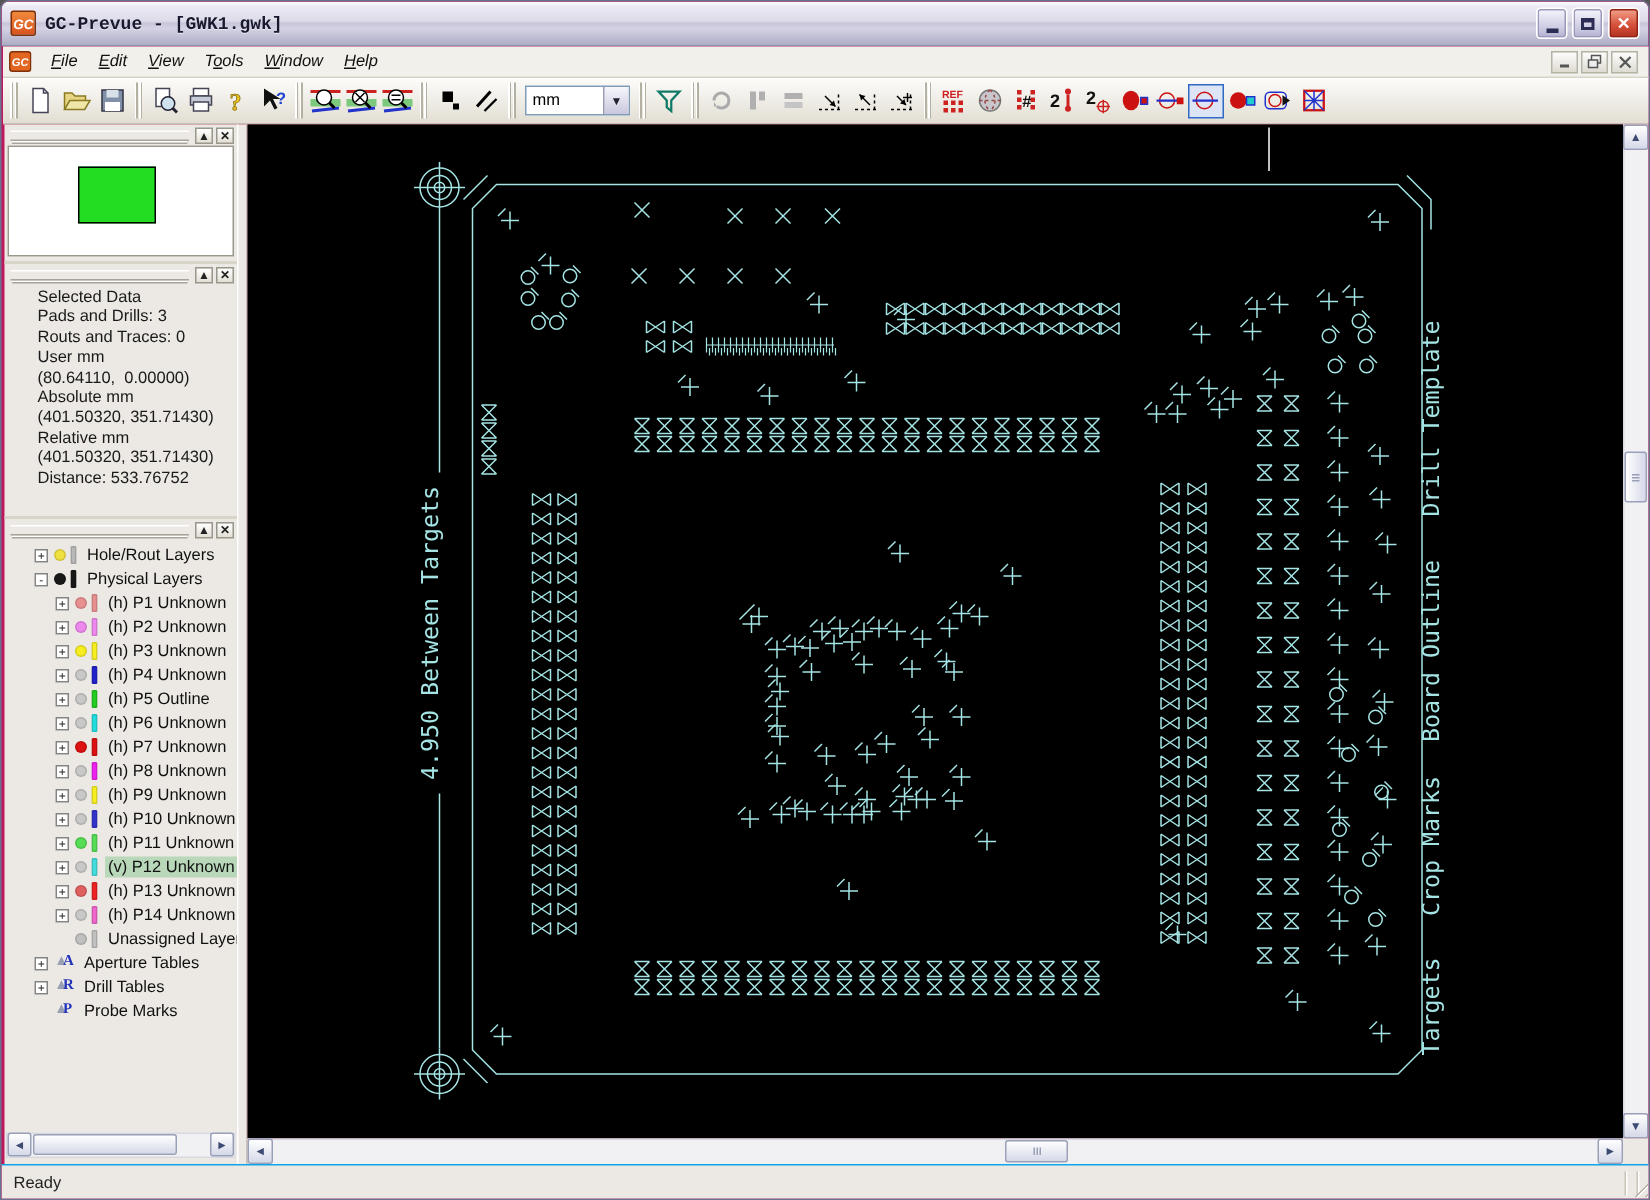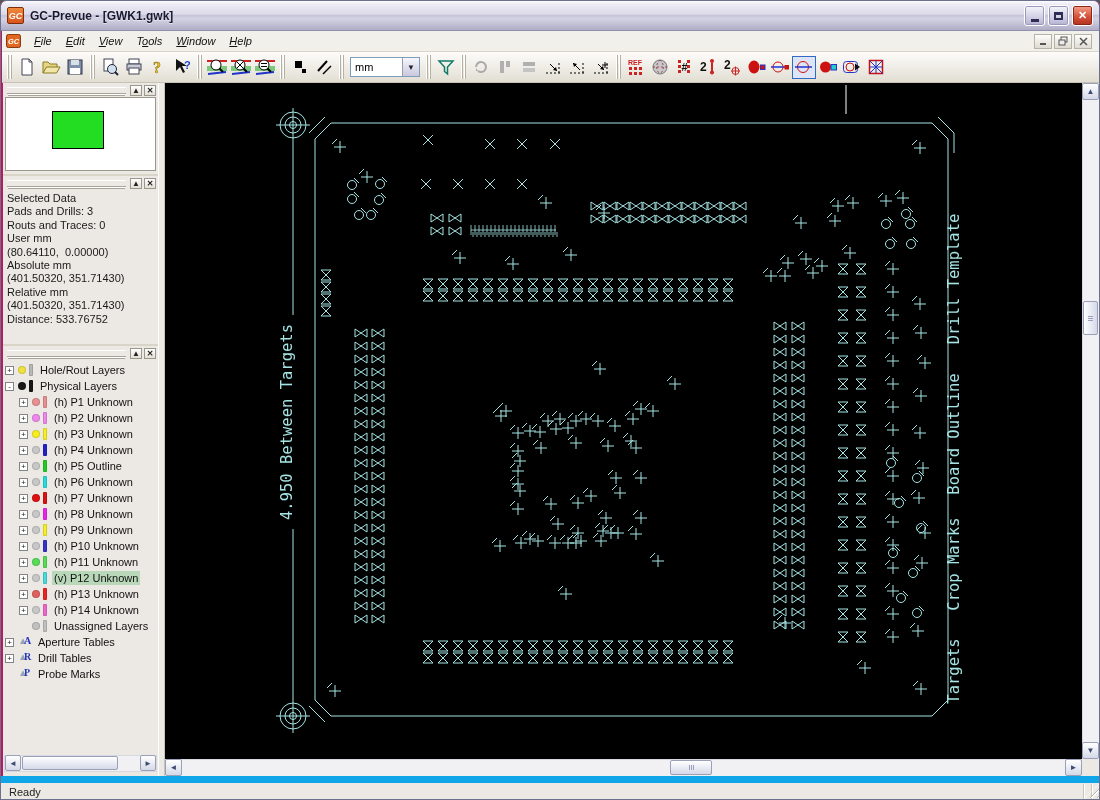--- a/index.html
+++ b/index.html
@@ -4,21 +4,21 @@
 <style>
   html,body{margin:0;padding:0;background:#555;}
   *{box-sizing:border-box;}
   .app{position:relative;width:1100px;height:800px;background:#be185d;border:1px solid #6b708f;border-radius:6px 6px 0 0;overflow:hidden;font-family:"Liberation Sans",sans-serif;}
   
   .titlebar{position:absolute;left:0;top:0;width:100%;height:30px;border-radius:5px 5px 0 0;
     background:linear-gradient(180deg,#fdfdff 0%,#eceaf4 12%,#dddbe9 45%,#c7c5da 50%,#d4d2e3 62%,#aeadc6 100%);
     display:flex;align-items:center;padding:0 6px;border-bottom:1px solid #8f8fae;}
   .app-icon{width:17px;height:17px;background:linear-gradient(180deg,#f08a3c,#d9531e);border:1px solid #7d2f08;border-radius:2px;
     color:#fff;font-size:9px;font-weight:bold;display:flex;align-items:center;justify-content:center;font-style:italic;}
-  .title-text{margin-left:6px;font-size:12px;font-weight:bold;color:#18182e;flex:1;text-shadow:0 1px 0 #ffffff88;}
+  .title-text{margin-left:6px;font-size:12px;font-weight:bold;color:#18182e;flex:1;text-shadow:0 1px 0 #ffffff88;font-family:Liberation Mono, monospace;}
   .winbtn{width:21px;height:21px;margin-left:3px;border-radius:3px;border:1px solid #fff;display:flex;align-items:center;justify-content:center;
     font-size:11px;font-weight:bold;color:#2c2c55;background:linear-gradient(180deg,#f6f6fc,#c3c2dc 80%,#b0aecd);box-shadow:inset 0 0 0 1px #9a99bb;}
   .winbtn.close{background:linear-gradient(180deg,#f3a38e,#d6523a 55%,#b03020);color:#fff;box-shadow:inset 0 0 0 1px #8d2414;}
   .glyph-min{width:8px;height:3px;background:#2c2c55;margin-top:9px;}
   .glyph-max{width:9px;height:8px;border:2px solid #2c2c55;border-top-width:3px;}
   
   .menubar{position:absolute;left:1px;top:30px;width:1098px;height:21px;background:#f2f0ea;border-bottom:1px solid #d8d4c8;
     display:flex;align-items:center;padding:0 4px;font-size:11px;color:#111;}
   .menu-gc{width:15px;height:14px;margin-right:6px;}
   .menu-item{padding:3px 7px;cursor:default;font-style:italic;}
@@ -35,21 +35,21 @@
   .units{width:70px;height:20px;background:#fff;border:1px solid #7f9db9;display:flex;align-items:center;font-size:11px;margin:0 3px;}
   .units .val{flex:1;padding-left:4px;}
   .units .drop{width:17px;height:18px;background:linear-gradient(#f6f6fc,#c9c8dd);border-left:1px solid #9a9ab5;display:flex;align-items:center;justify-content:center;font-size:8px;color:#223;}
   
   .main{position:absolute;left:2px;top:82px;width:1096px;height:693px;display:flex;}
   .sidebar{width:155px;height:100%;display:flex;flex-direction:column;background:#ece9e4;}
   .panel{display:flex;flex-direction:column;border-bottom:2px solid #d8d4c8;}
   .phead{height:14px;display:flex;align-items:center;padding:1px 2px;gap:2px;}
   .pgrip{flex:1;height:7px;border-top:1px solid #fff;border-bottom:1px solid #a8a49a;box-shadow:0 2px 0 -1px #fff,0 3px 0 -1px #a8a49a;margin:0 2px;}
   .phbtn{width:12px;height:11px;border:1px solid #9a978c;background:linear-gradient(#fff,#e2dfd5);font-size:8px;line-height:9px;text-align:center;color:#222;font-weight:bold;}
-  .pbody{flex:1;position:relative;}
+  .pbody{flex:1;position:relative;margin-left:18px;}
   .overview-body{background:#fff;border:1px solid #9a978c;margin:0 2px 2px 2px;height:74px;position:relative;}
   .ov-rect{position:absolute;left:46px;top:13px;width:52px;height:38px;background:#22dd22;border:1px solid #000;}
   .seldata{padding:2px 4px;font-size:11px;line-height:13.4px;color:#1a1a1a;white-space:pre;}
   
   .tree{padding:2px 0 0 2px;font-size:11px;color:#111;overflow:hidden;}
   .trow{height:16px;display:flex;align-items:center;white-space:nowrap;}
   .texp{width:9px;height:9px;border:1px solid #848484;background:#fff;font-size:8px;line-height:7px;text-align:center;color:#222;margin-right:4px;flex:0 0 9px;}
   .texp-sp{width:13px;flex:0 0 13px;}
   .tdot{width:8px;height:8px;border-radius:50%;margin-right:3px;flex:0 0 8px;border:1px solid #00000022;}
   .tbar{width:4px;height:12px;border-radius:1px;margin-right:5px;flex:0 0 4px;border:1px solid #00000022;}
@@ -70,21 +70,21 @@
     display:flex;align-items:center;justify-content:center;font-size:8px;color:#3d4a72;}
   .sthumb{position:absolute;border:1px solid #9aa0b8;border-radius:2px;background:linear-gradient(90deg,#ffffff,#d5d9e8);}
   .sthumb.h{background:linear-gradient(180deg,#ffffff,#d5d9e8);}
   .sthumb .g{position:absolute;inset:0;display:flex;align-items:center;justify-content:center;gap:1px;}
   .sthumb .g i{display:block;width:5px;height:1px;background:#9aa0b8;box-shadow:0 2px 0 #9aa0b8,0 -2px 0 #9aa0b8;}
   .sthumb.h .g i{width:1px;height:5px;box-shadow:2px 0 0 #9aa0b8,-2px 0 0 #9aa0b8;}
   .corner{position:absolute;right:0;bottom:0;width:17px;height:17px;background:#ece9e4;}
   
   .side-hscroll{height:17px;position:relative;background:#f1f1f4;border:1px solid #d8d8e0;margin:1px 1px 4px 1px;}
   
-  .statusbar{position:absolute;left:0;top:775px;width:1100px;height:25px;background:#ece9e4;border-top:7px solid #0ea5e9;
+  .statusbar{position:absolute;left:0;top:775px;width:1100px;height:25px;background:#ece9e4;border-top:1px solid #0ea5e9;
     display:flex;align-items:center;font-size:11px;color:#222;padding:0 8px;}
   .sb-sep{width:2px;height:16px;border-left:1px solid #c8c4b8;border-right:1px solid #fff;margin-left:6px;}
   .sb-grip{position:absolute;right:2px;bottom:3px;width:14px;height:14px;
     background:repeating-linear-gradient(135deg,transparent 0 3px,#b8b4a8 3px 4px,#fff 4px 5px);clip-path:polygon(100% 0,100% 100%,0 100%);}
   svg{display:block;}
 </style>
 </head>
 <body>
 
 <div class="app">

